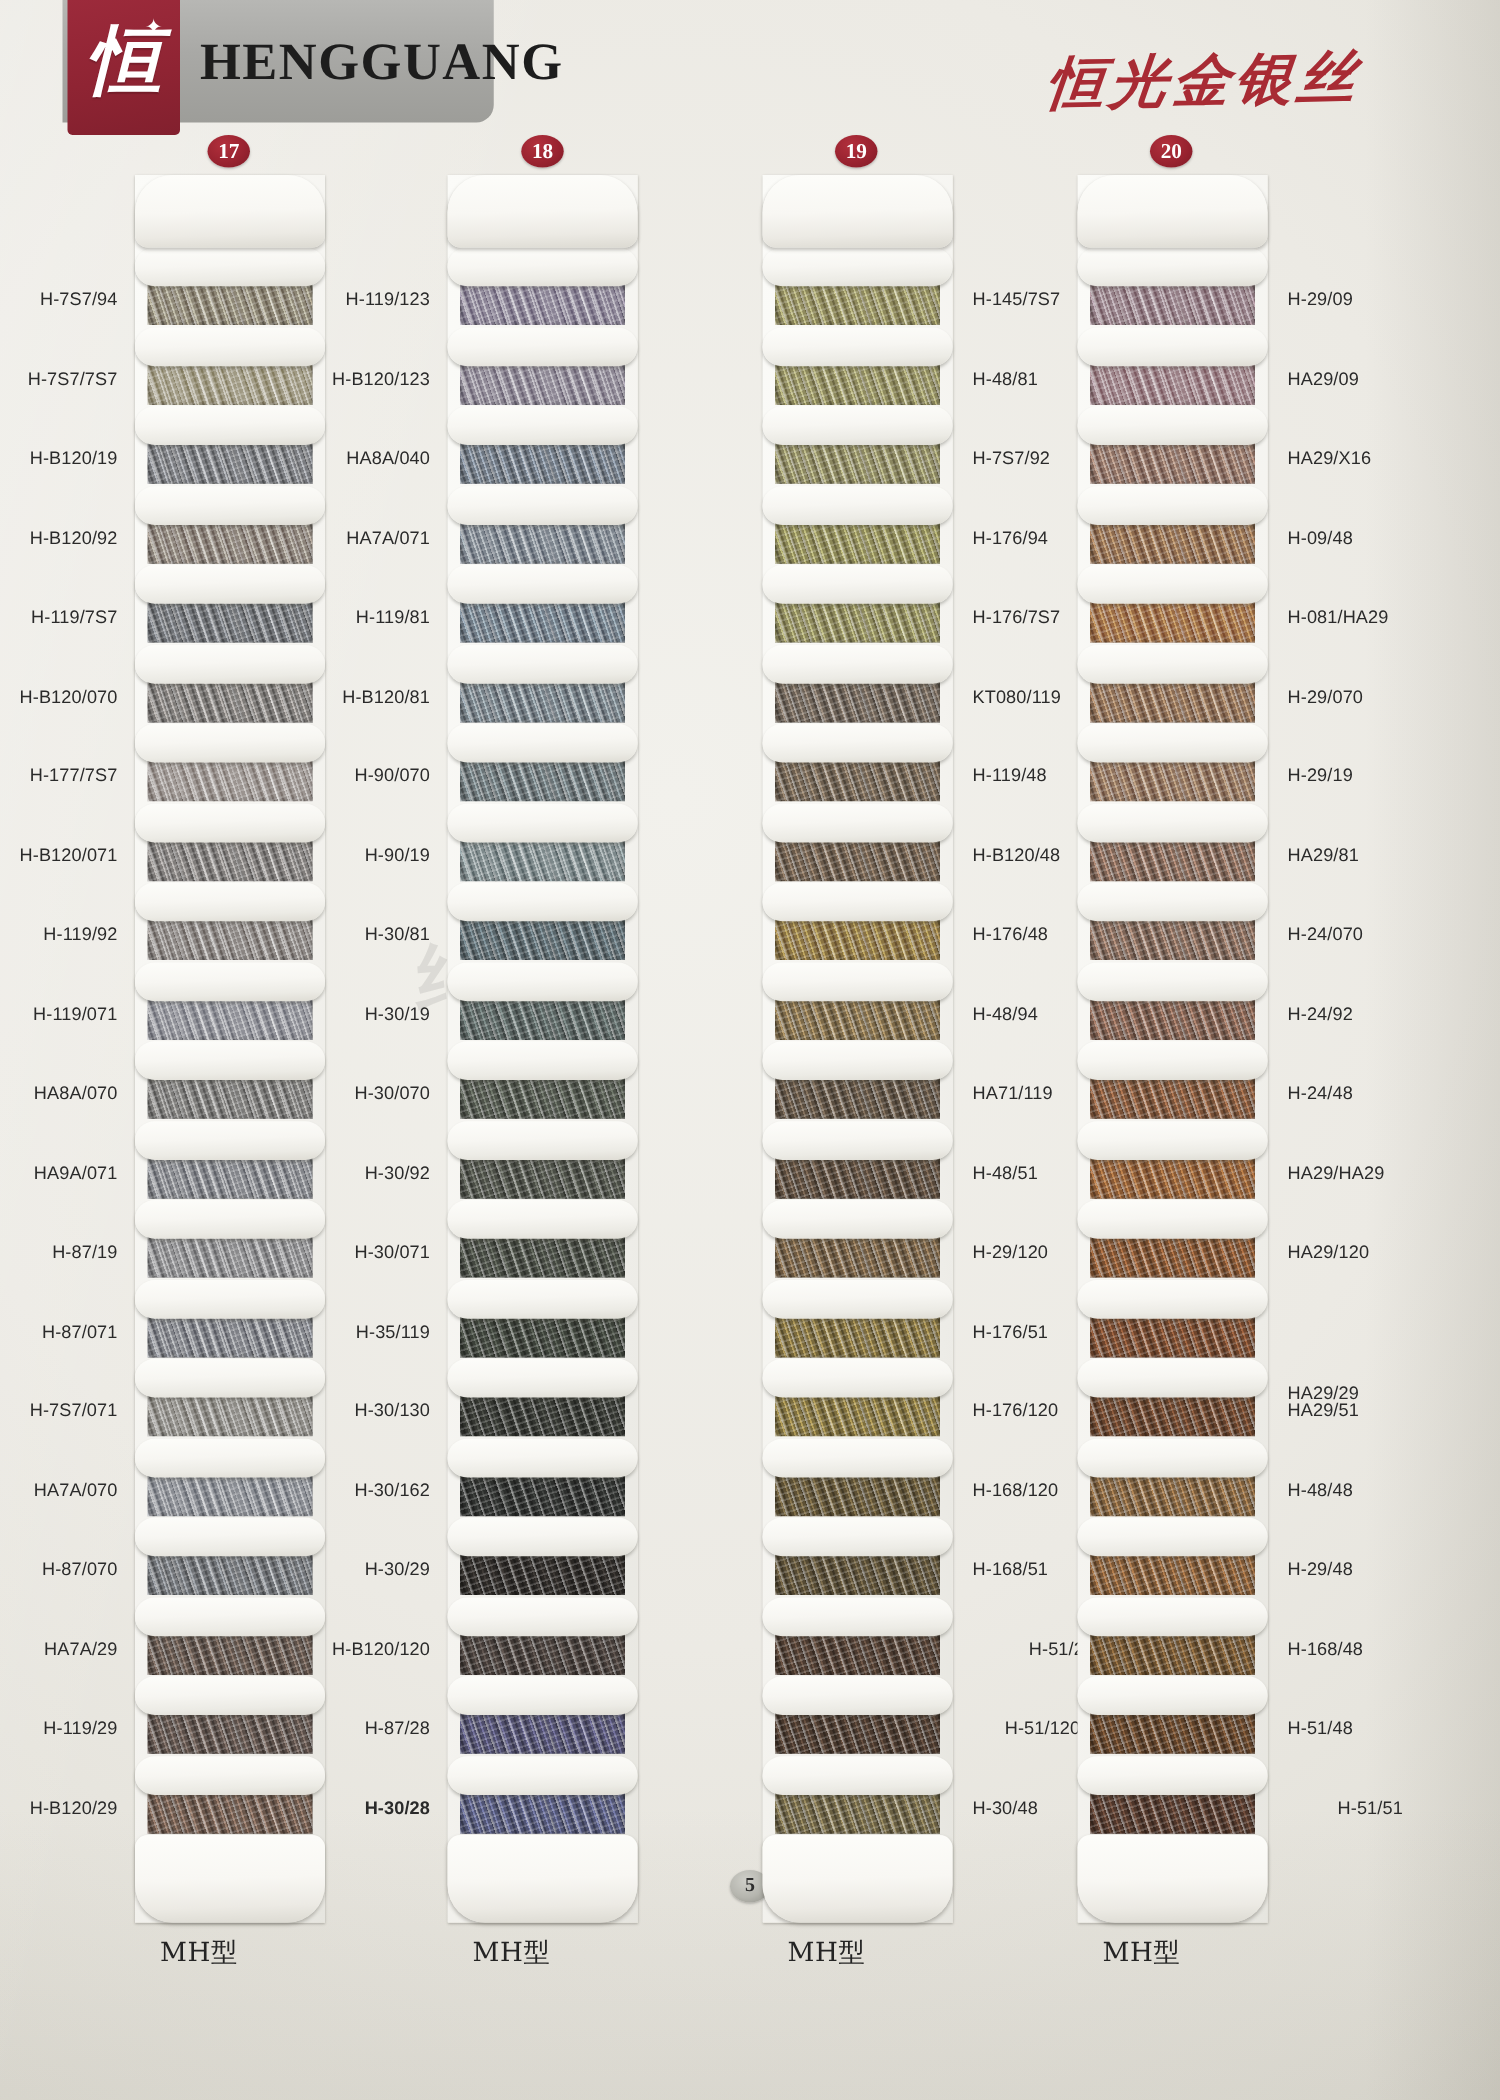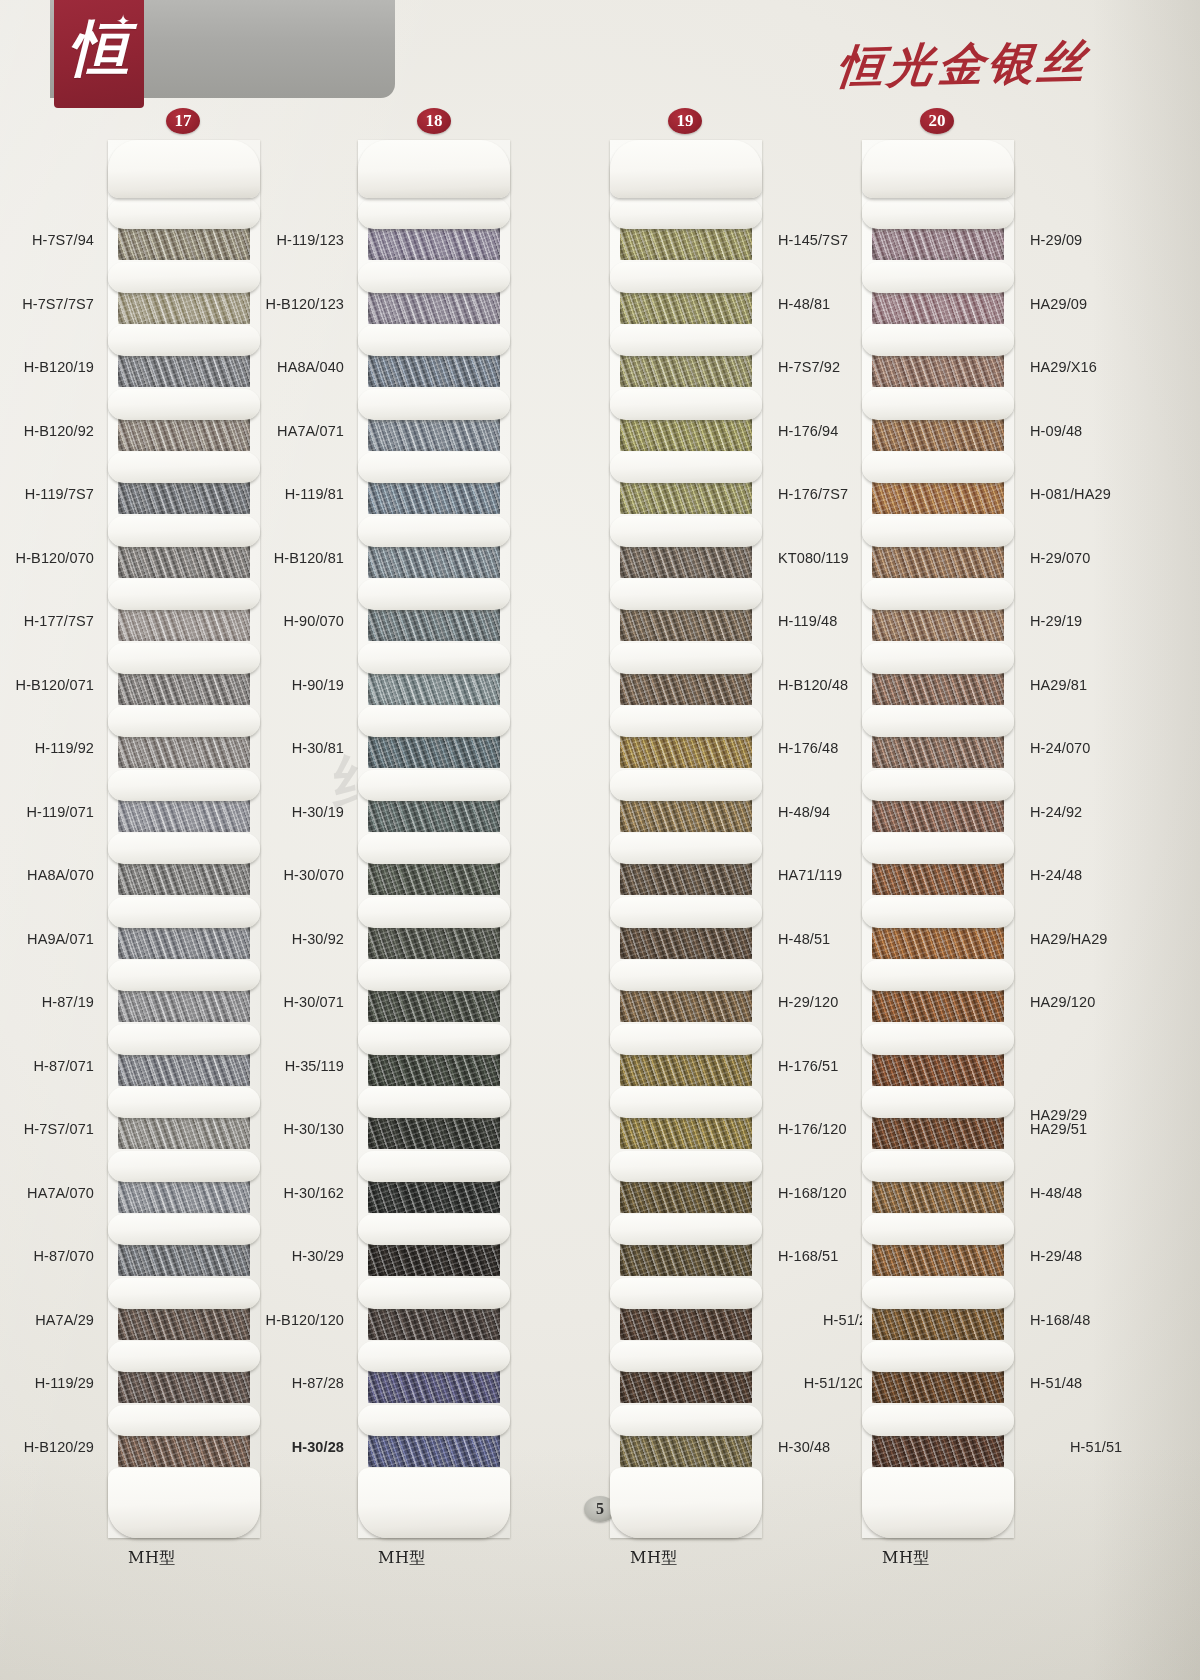--- a/index.html
+++ b/index.html
@@ -154,21 +154,21 @@
     color: #2a2a2a;
     white-space: nowrap;
     letter-spacing: .1px;
   }
   .label.right { text-align: right; }
   .label.left  { text-align: left; }
 
   .mh {
     position: absolute;
     font-family: "DejaVu Serif", serif;
-    font-size: 16px; color: #242424; letter-spacing: .5px;
+    font-size: 21px; color: #242424; letter-spacing: .5px;
     white-space: nowrap;
   }
 
   #page-num {
     position: absolute; left: 600px; top: 1496px;
     margin-left: -16px;
     width: 32px; height: 26px;
     border-radius: 50%;
     background: radial-gradient(ellipse at 40% 32%, #cfcfc9 0%, #b5b5ae 55%, #8e8e86 100%);
     color: #2e2e2e; font-family: "Liberation Serif", serif;
@@ -193,20 +193,21 @@
 <body>
 
 <div id="paper"></div>
 
 <div id="header">
   <div id="logo-plate"></div>
   <div id="logo-badge">
     <div id="logo-glyph">恒</div>
     <div id="logo-star">✦</div>
   </div>
+  <div id="brand-text">HENGGUANG</div>
   <div id="cn-title">恒光金银丝</div>
 </div>
 
 <div id="watermark">
   <span>纟织网</span>
   <small>面料辅料交易平台</small>
 </div>
 
 <div id="columns-root">
     <div class="col-badge" style="left: 183px;">17</div>

